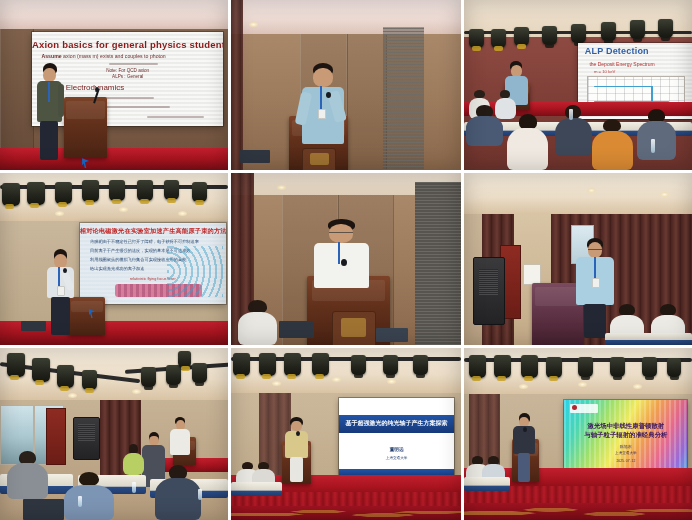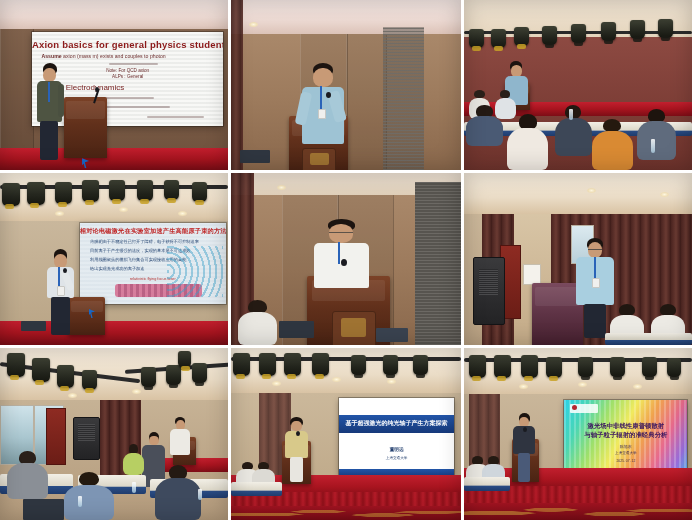--- a/index.html
+++ b/index.html
@@ -196,20 +196,32 @@
     <div class="wall" style="top:22%;height:78%;background:linear-gradient(180deg,#8d4a42 0%,#6e332c 100%)"></div>
     <div class="truss" style="left:0;top:18%;width:100%"></div>
     <div class="spot" style="left:2%;top:17%"></div>
     <div class="spot" style="left:12%;top:17%"></div>
     <div class="spot" style="left:22%;top:16%"></div>
     <div class="spot dark" style="left:34%;top:15%"></div>
     <div class="spot dark" style="left:47%;top:14%"></div>
     <div class="spot dark" style="left:60%;top:13%"></div>
     <div class="spot dark" style="left:73%;top:12%"></div>
     <div class="spot dark" style="left:85%;top:11%"></div>
+    <div class="screen" style="left:50%;top:25%;width:50%;height:45%">
+      <div class="sheen"></div>
+      <div class="slide-title" style="top:4%;font-size:9px;color:#2f5fa8;text-align:left;padding-left:6%;width:90%">ALP Detection</div>
+      <div class="slide-sub" style="top:24%;font-size:5px;color:#b03030;text-align:left;padding-left:10%;width:86%">the Deposit Energy Spectrum</div>
+      <div class="slide-sub" style="top:35%;font-size:4.2px;color:#c03c3c;text-align:left;padding-left:14%;width:70%">m = 10 keV</div>
+      <div class="chartbox" style="left:8%;top:44%;width:84%;height:50%">
+        <div class="grid"></div>
+        <div class="curve" style="left:6%;top:22%;width:62%;background:#3f9fcf"></div>
+        <div class="curve" style="left:6%;top:62%;width:78%;background:#e06a92"></div>
+        <div class="curve" style="left:66%;top:22%;width:2px;height:52%;background:#3f9fcf"></div>
+      </div>
+    </div>
     <div class="stage" style="height:11%;top:60%;height:8%"></div>
     <div class="podium" style="left:18%;top:48%;width:11%;height:17%"></div>
     <div class="person" style="left:17%;top:36%;width:12%;height:26%">
       <div class="hair" style="left:28%;top:0;width:44%;height:22%"></div>
       <div class="head" style="left:30%;top:9%;width:40%;height:26%"></div>
       <div class="torso" style="left:8%;top:33%;width:84%;height:67%;background:#8fb6cc"></div>
     </div>
     <div class="aud" style="left:2%;top:53%;width:10%;height:17%">
       <div class="ah" style="left:26%;top:0;width:48%;height:28%;background:#2a201a"></div>
       <div class="ab" style="left:4%;top:26%;width:92%;height:74%;background:#e8e6e0"></div>

